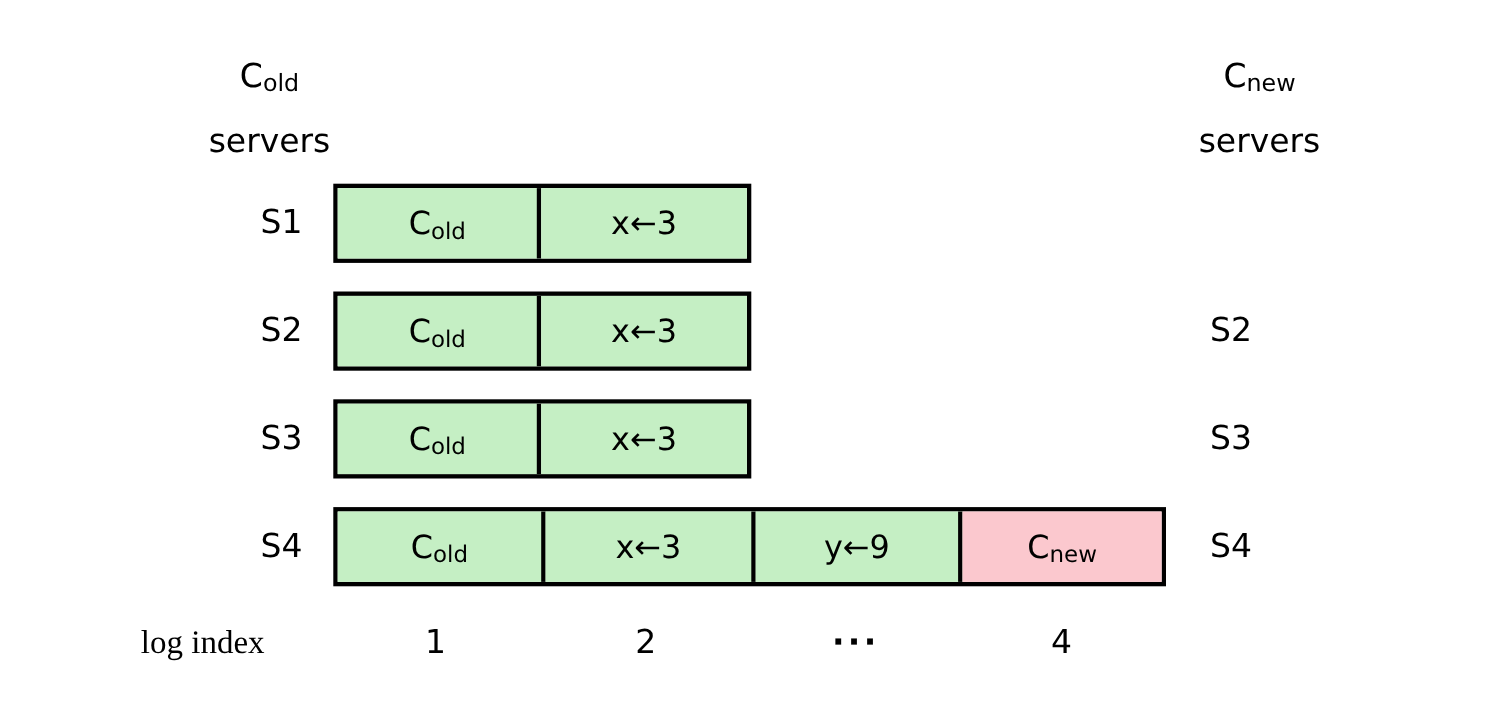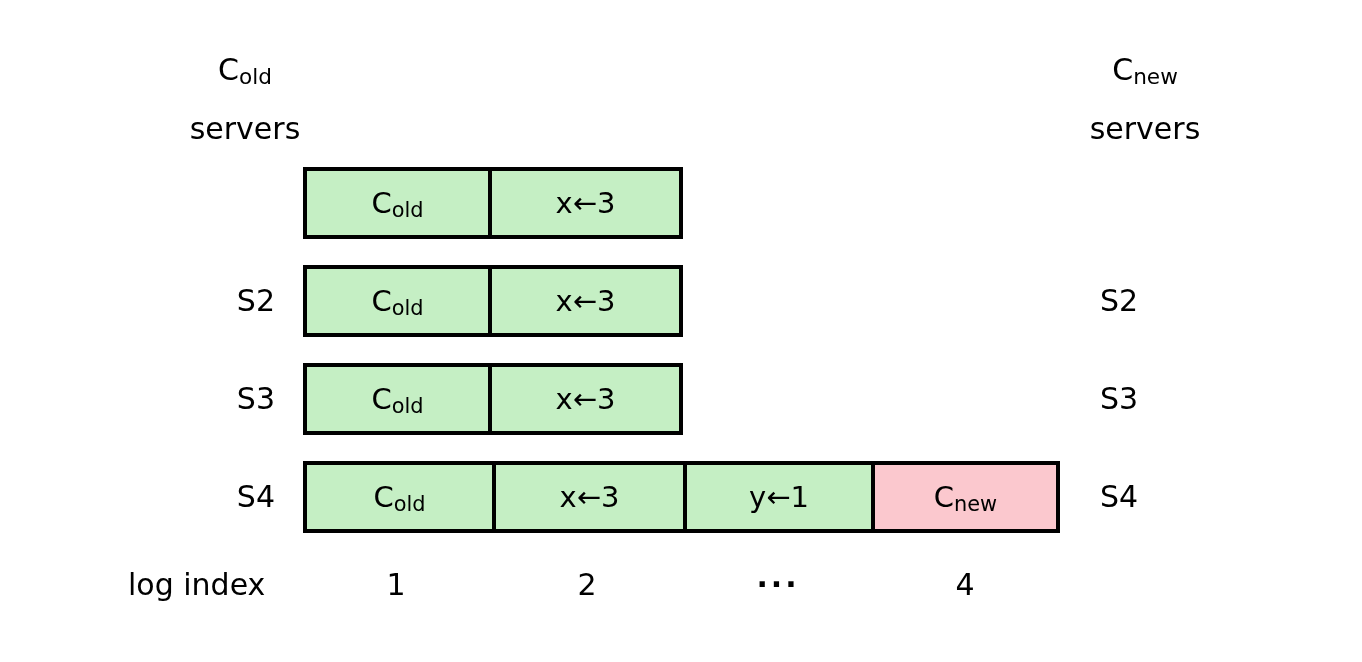--- a/index.html
+++ b/index.html
@@ -101,20 +101,21 @@
   <div class="abs col-header" style="left:145px; top:50px; width:200px;">
     <span class="cfg"><span>C</span><span class="sub">old</span></span>
     <span class="line2">servers</span>
   </div>
 
   <div class="abs col-header" style="left:1045px; top:50px; width:200px;">
     <span class="cfg"><span>C</span><span class="sub">new</span></span>
     <span class="line2">servers</span>
   </div>
 
+  <div class="abs side-label left" style="left:185px; top:167px;">S1</div>
 
   <div class="abs log-row" style="left:303px; top:167px; width:380px;">
     <div class="cell green" style="width:189px;">
       <span class="cfg"><span>C</span><span class="sub">old</span></span>
     </div>
     <div class="cell green" style="width:191px;">x←3</div>
   </div>
 
   <div class="abs side-label left" style="left:185px; top:265px;">S2</div>
 
@@ -138,29 +139,29 @@
 
   <div class="abs side-label right" style="left:1100px; top:363px;">S3</div>
 
   <div class="abs side-label left" style="left:185px; top:461px;">S4</div>
 
   <div class="abs log-row" style="left:303px; top:461px; width:757px;">
     <div class="cell green" style="width:189px;">
       <span class="cfg"><span>C</span><span class="sub">old</span></span>
     </div>
     <div class="cell green" style="width:191px;">x←3</div>
-    <div class="cell green" style="width:188px;">y←1</div>
+    <div class="cell green" style="width:188px;">y←9</div>
     <div class="cell pink" style="width:181px;">
       <span class="cfg"><span>C</span><span class="sub">new</span></span>
     </div>
   </div>
 
   <div class="abs side-label right" style="left:1100px; top:461px;">S4</div>
 
-  <div class="abs axis-label" style="left:128px; top:565px;">log index</div>
+  <div class="abs axis-label" style="left:128px; top:565px;font-family:Liberation Serif, serif;">log index</div>
 
   <div class="abs axis-tick" style="left:326px; top:565px; width:140px;">1</div>
 
   <div class="abs axis-tick" style="left:517px; top:565px; width:140px;">2</div>
 
   <div class="abs axis-tick ellipsis" style="left:708px; top:565px; width:140px;">···</div>
 
   <div class="abs axis-tick" style="left:895px; top:565px; width:140px;">4</div>
 
 </div>

